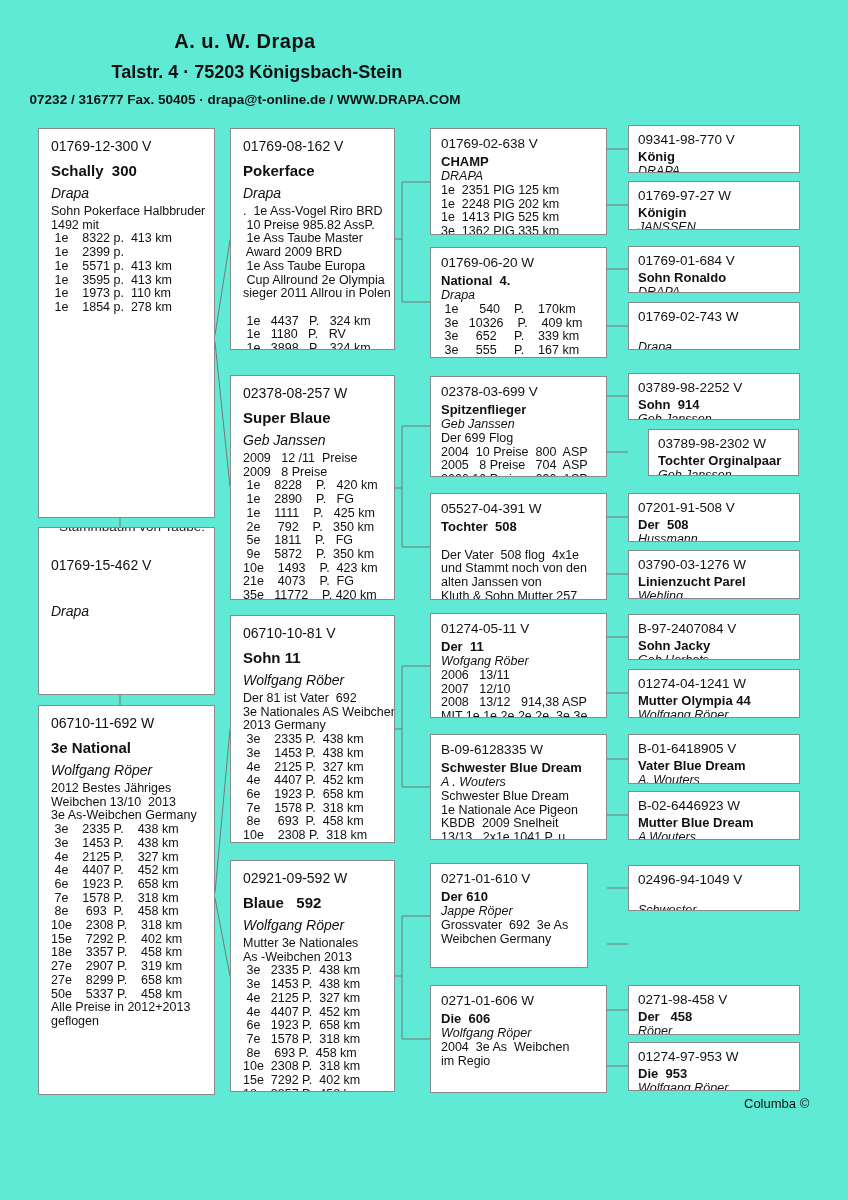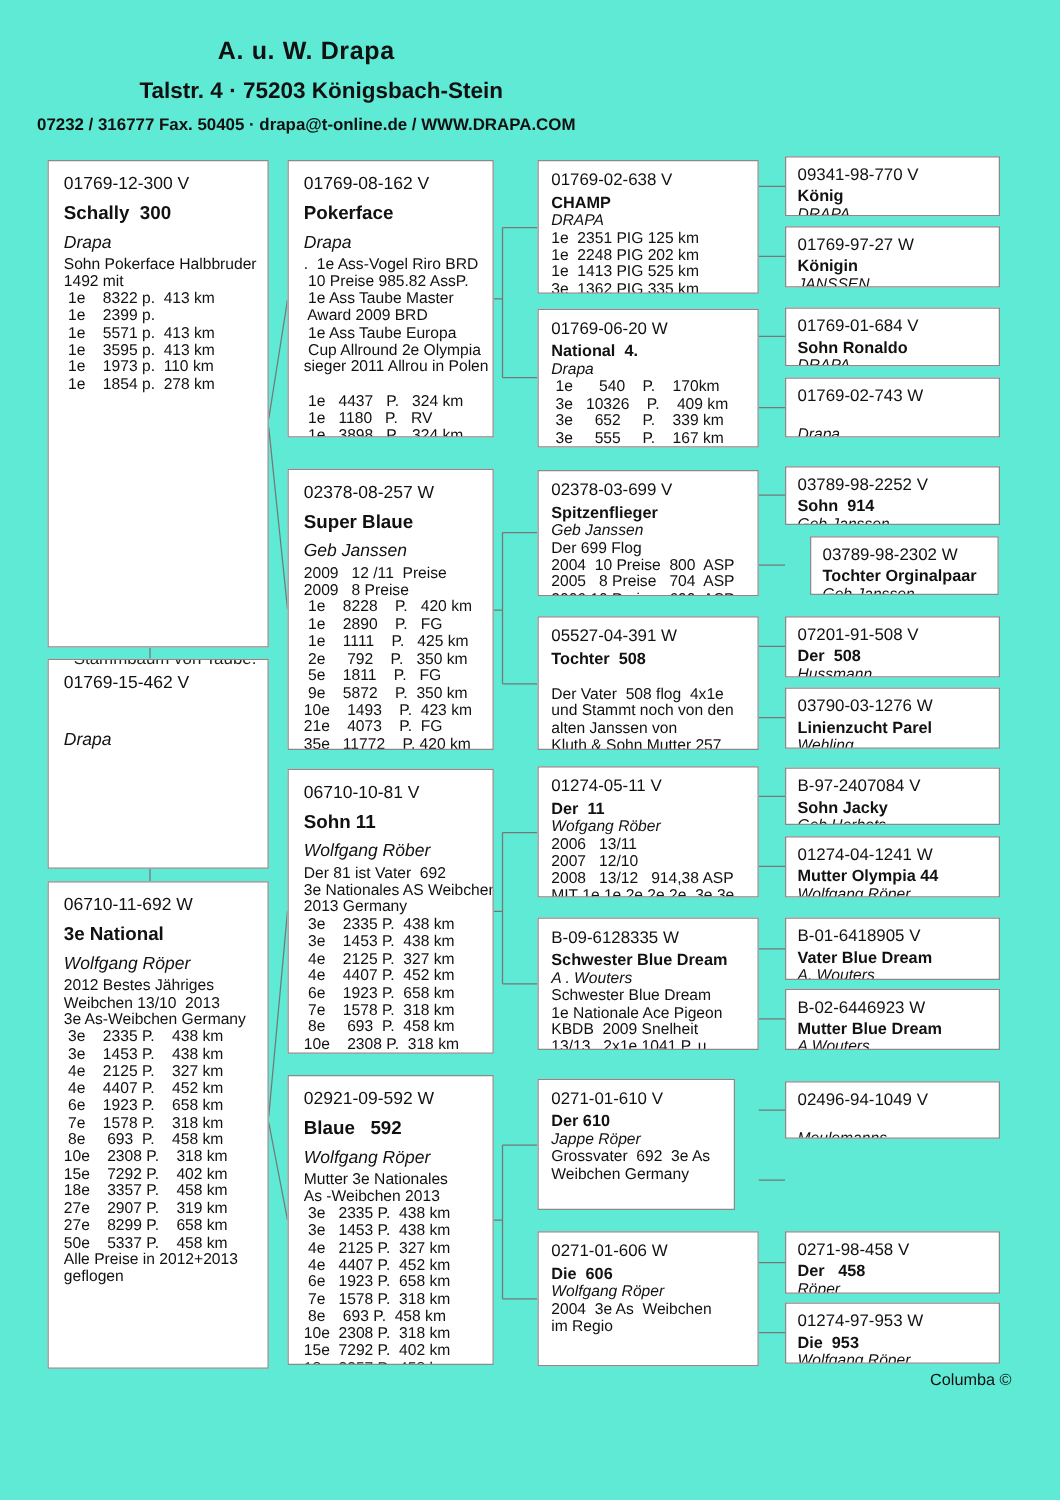--- a/index.html
+++ b/index.html
@@ -36,21 +36,21 @@
   
   .sm{padding:6px 2px 0 9px;}
   .sm .ring{font-size:13.5px;margin-bottom:2px;}
   .sm .bname{font-size:13px;}
   .sm .strain{font-size:12.5px;}
   
   .subject .legend{
     position:absolute;top:-9px;left:14px;background:#fff;
     padding:0 6px;font-size:13.5px;color:#222;white-space:pre;
   }
-  .subject .ring{}
+  .subject .ring{margin-top:20px;}
   .subject .strain{margin-top:30px;}
   .footer{position:absolute;left:744px;top:1096px;font-size:13px;}
 </style>
 </head>
 <body>
 
 <div id="page">
 
   <svg id="connectors" viewBox="0 0 848 1200" xmlns="http://www.w3.org/2000/svg">
     <path fill="none" stroke="#777" stroke-width="1" d="
@@ -335,21 +335,21 @@
 
   <div class="box sm" style="left:628px;top:791px;width:172px;height:49px">
     <div class="ring">B-02-6446923 W</div>
     <div class="bname">Mutter Blue Dream</div>
     <div class="strain">A Wouters</div>
   </div>
 
   <div class="box sm" style="left:628px;top:865px;width:172px;height:46px">
     <div class="ring">02496-94-1049 V</div>
     <div class="bname"></div>
-    <div class="strain">Meulemanns</div>
+    <div class="strain">Schwester</div>
   </div>
 
 
   <div class="box sm" style="left:628px;top:985px;width:172px;height:50px">
     <div class="ring">0271-98-458 V</div>
     <div class="bname">Der   458</div>
     <div class="strain">Röper</div>
   </div>
 
   <div class="box sm" style="left:628px;top:1042px;width:172px;height:49px">

